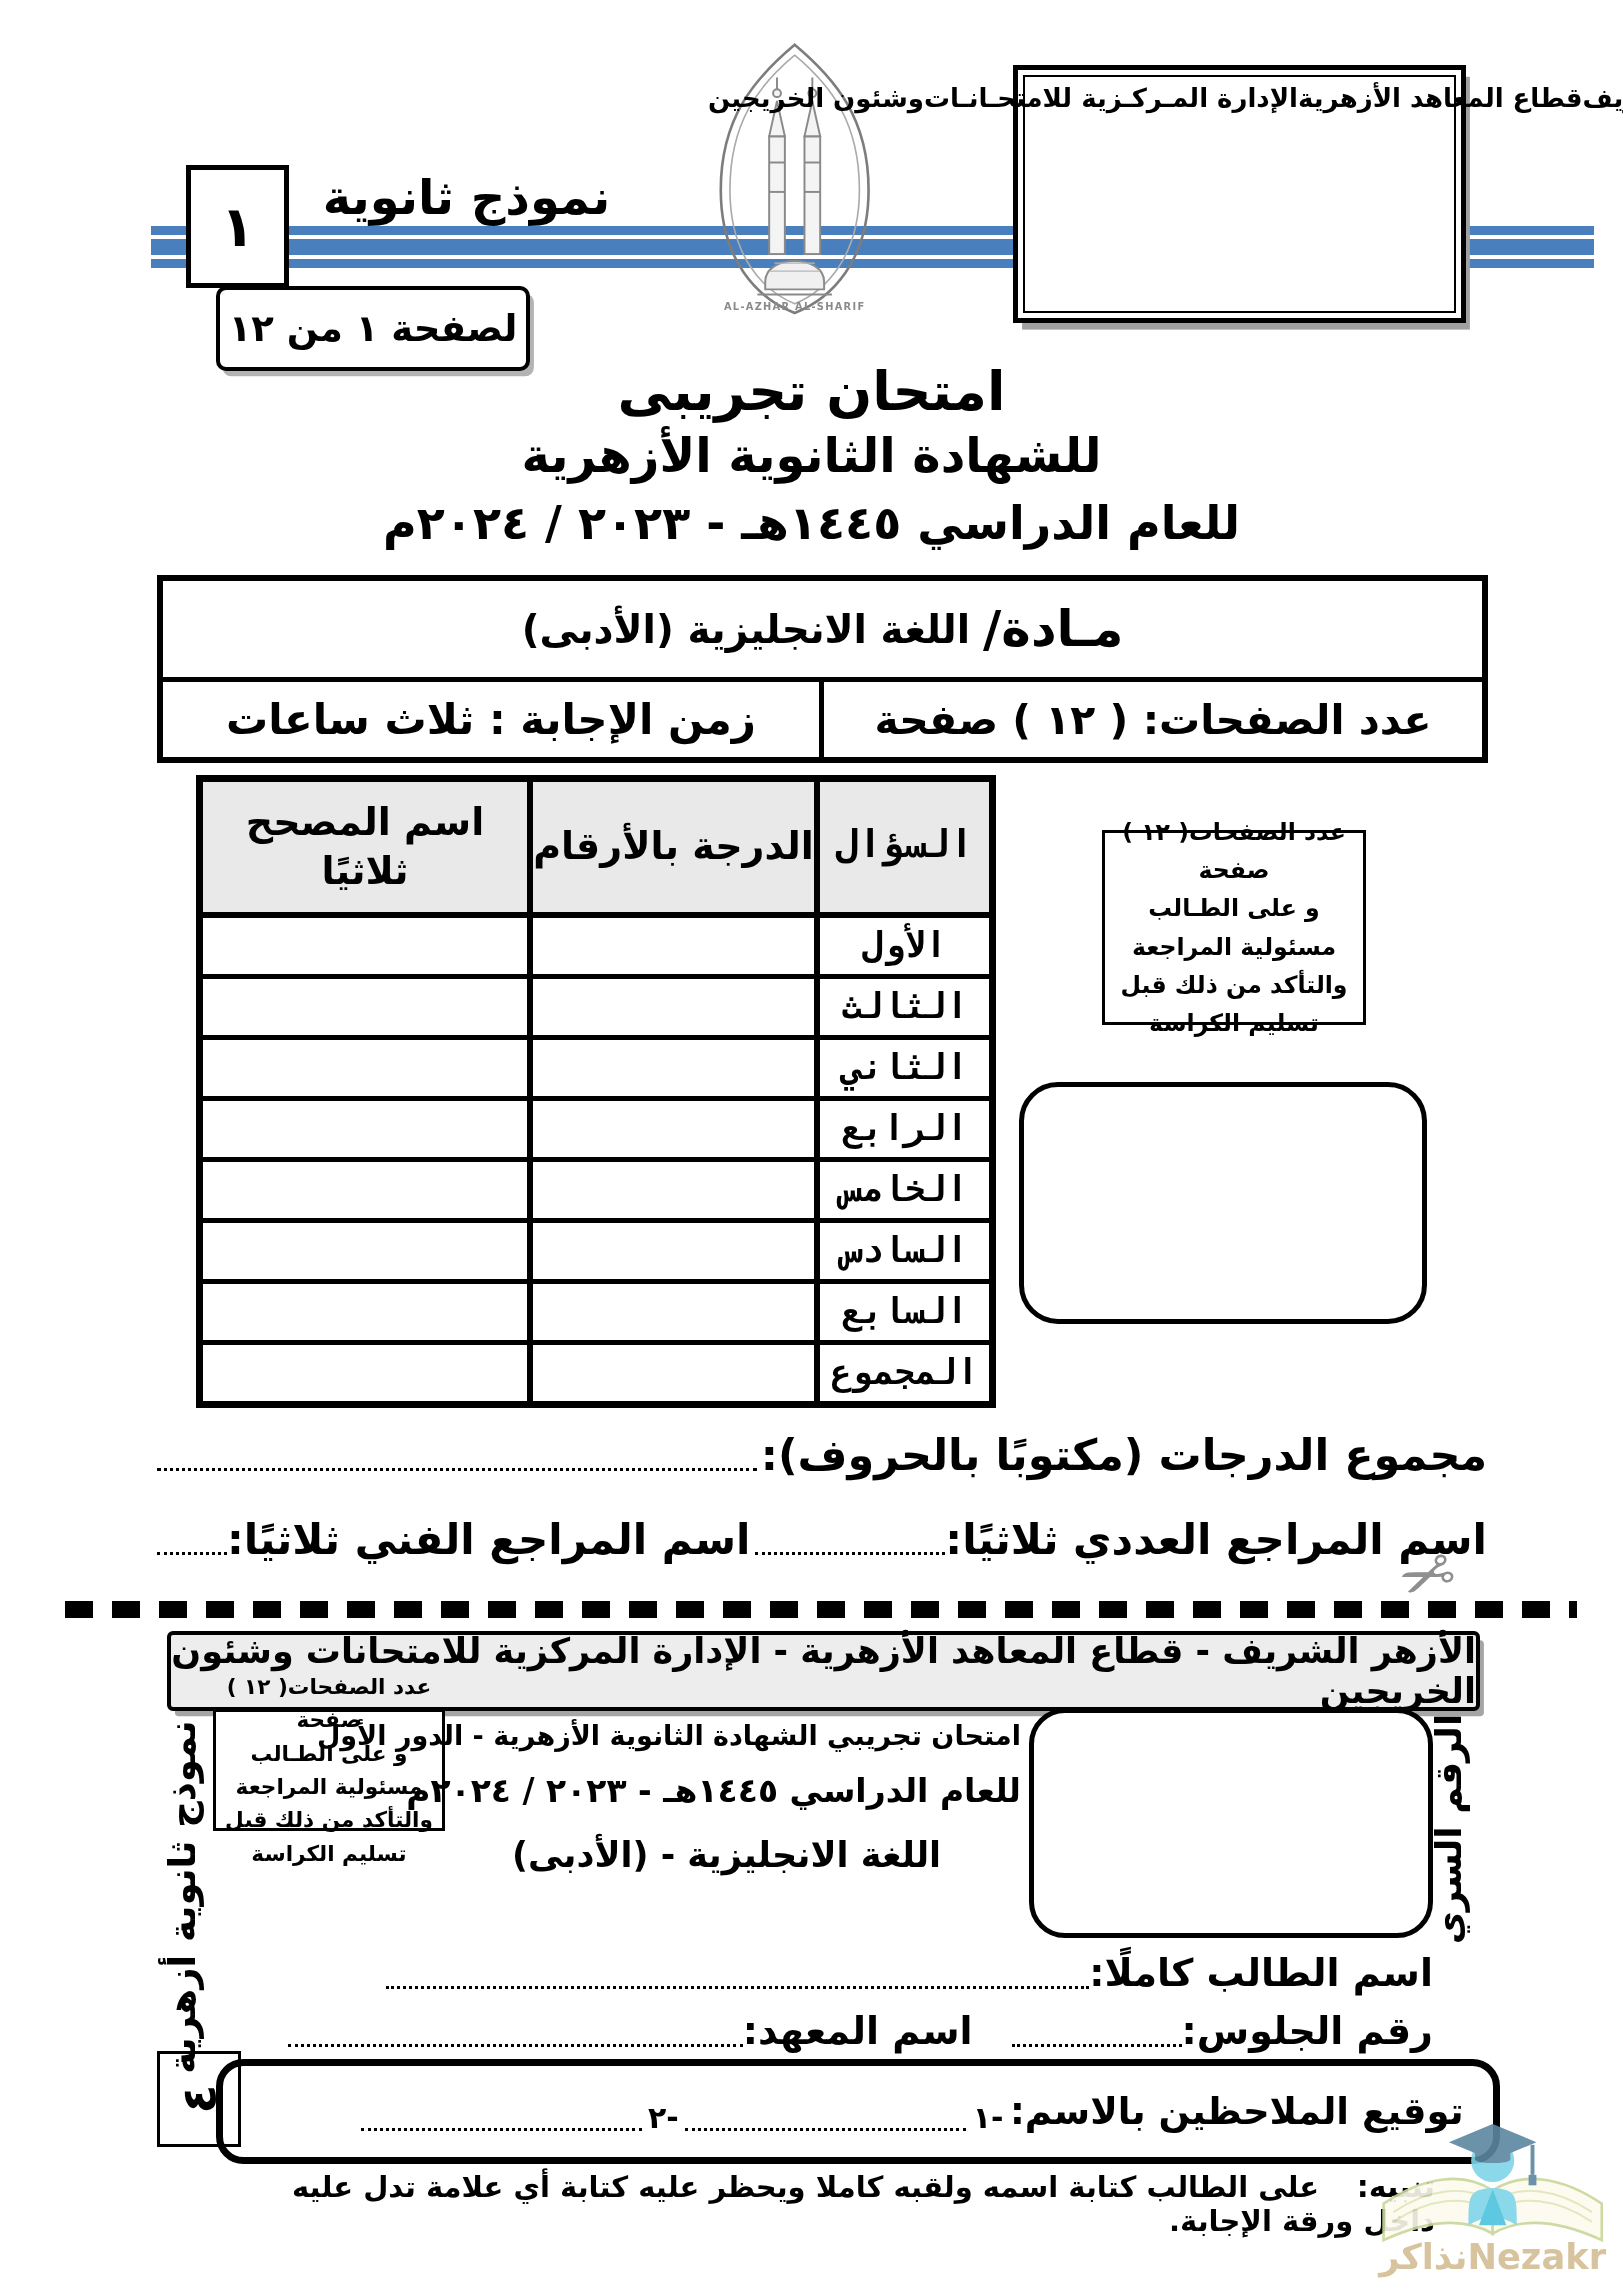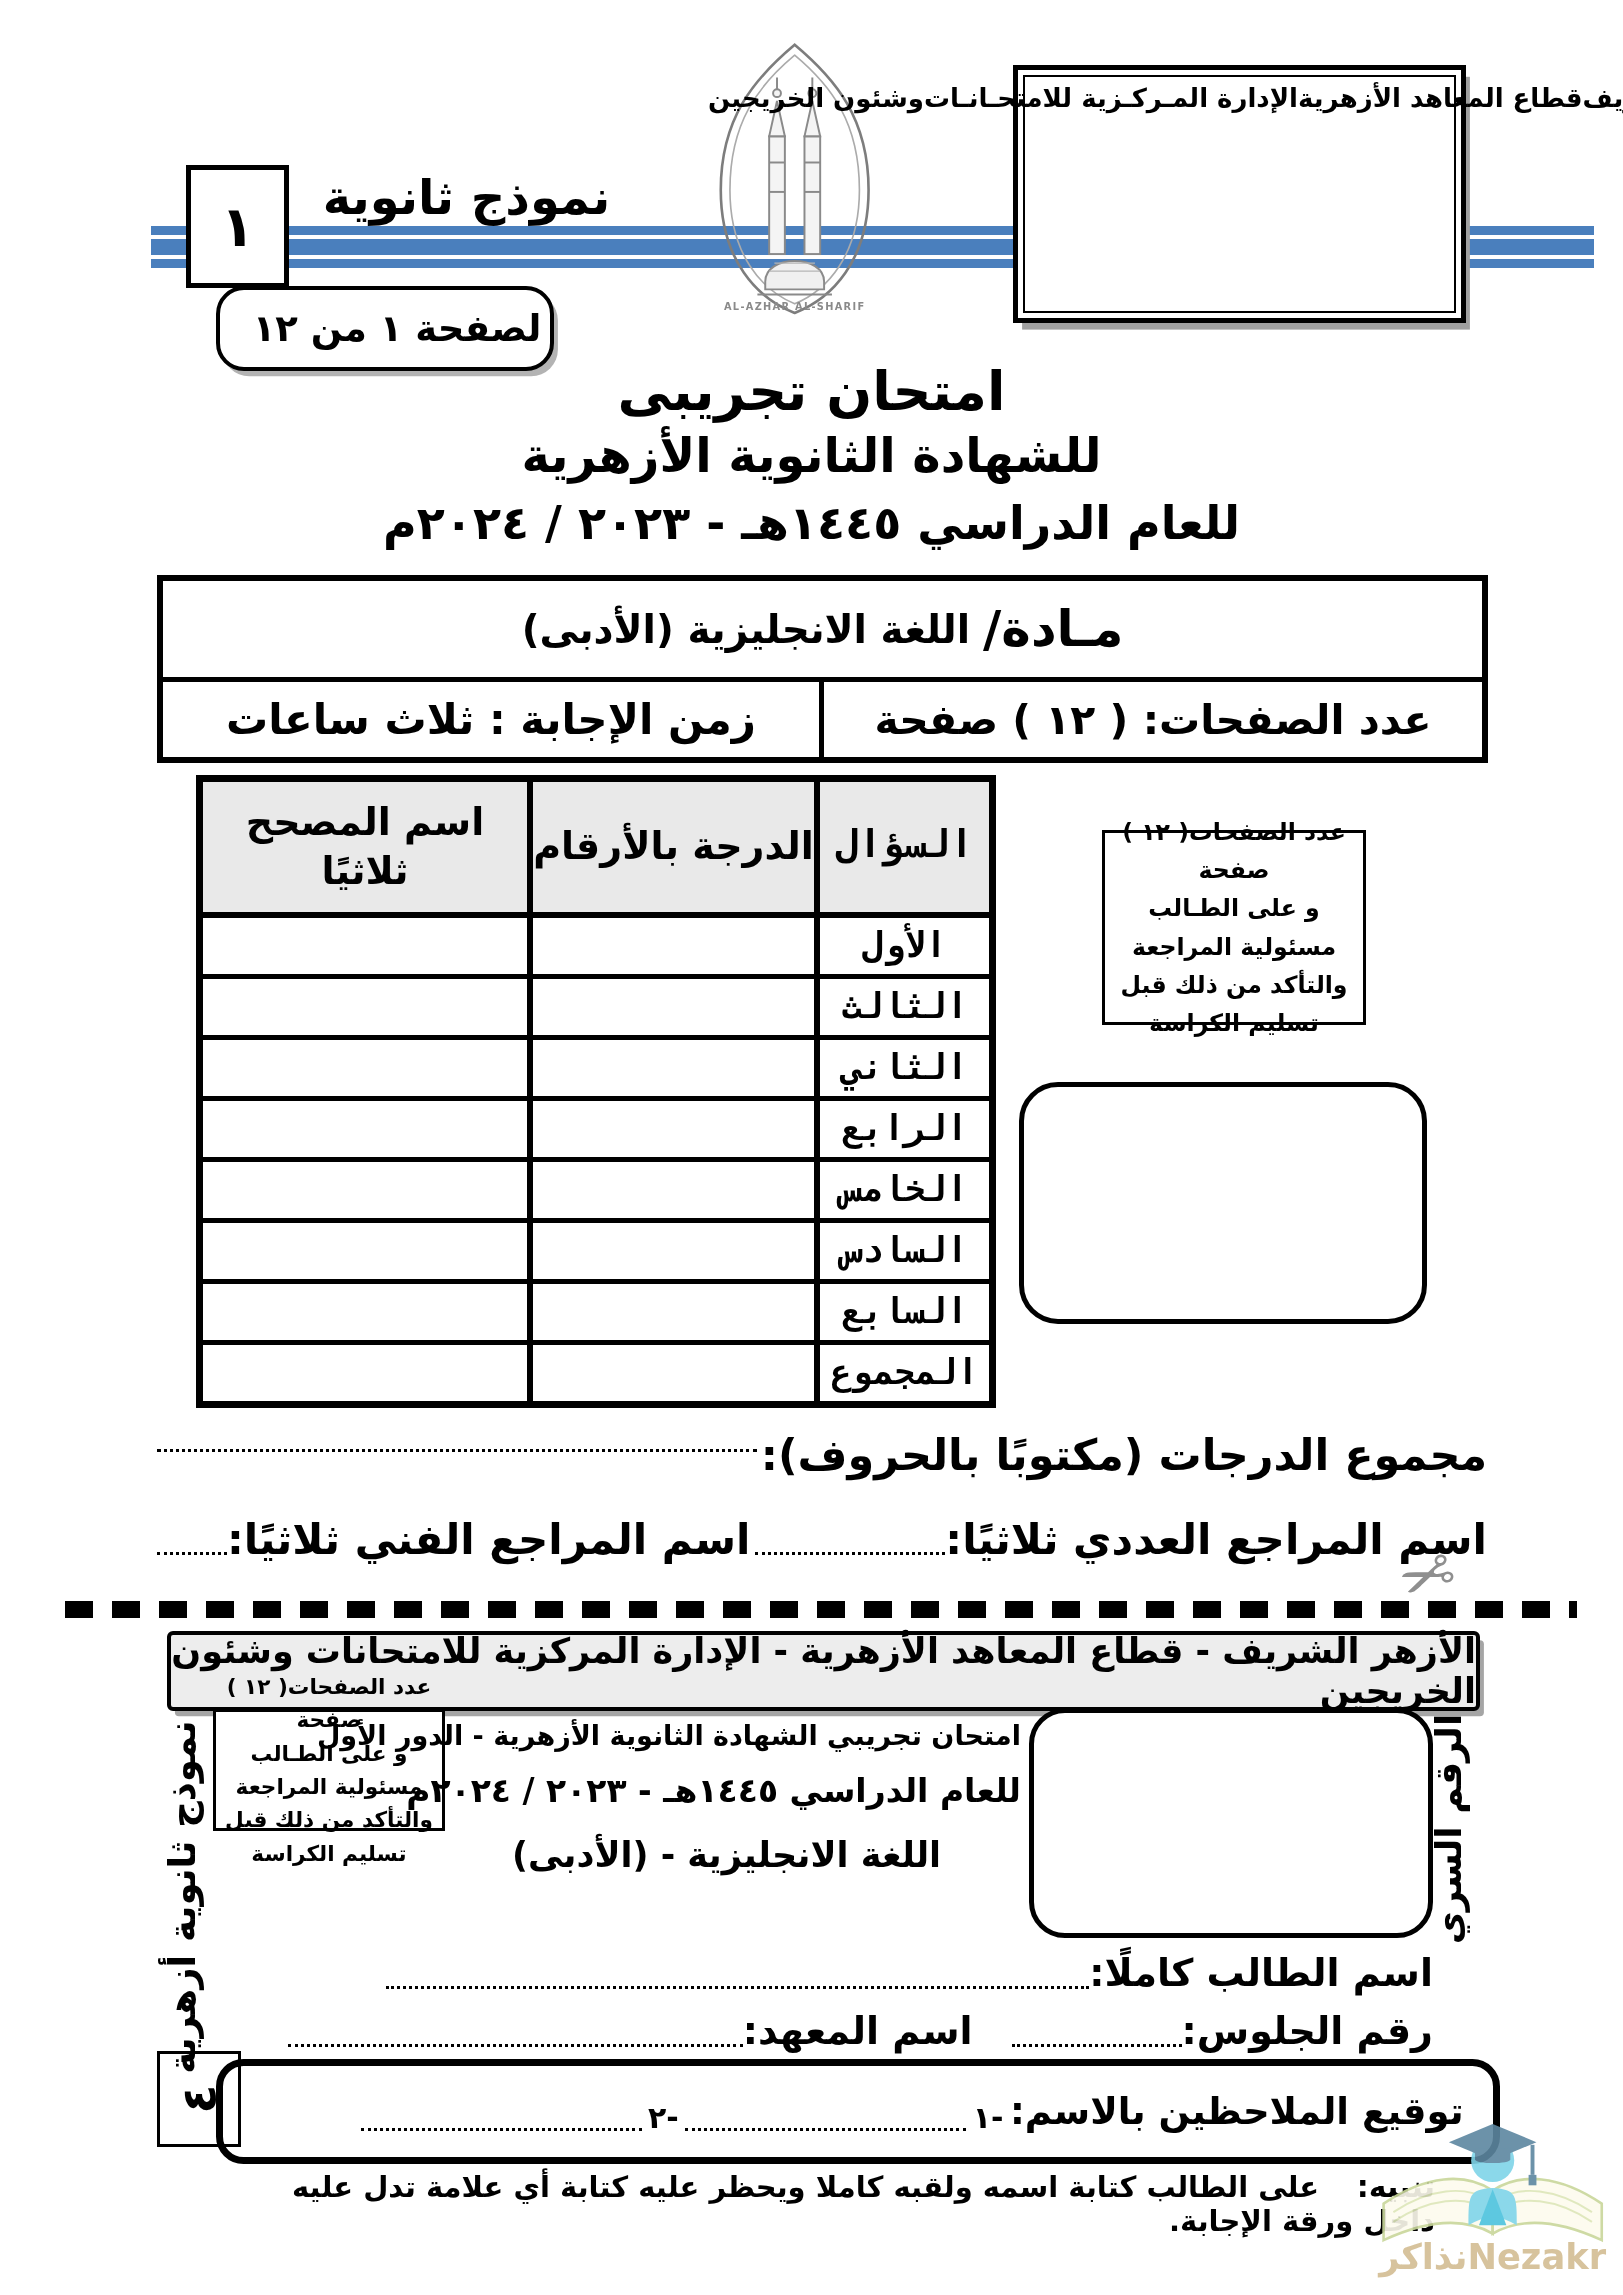--- a/index.html
+++ b/index.html
@@ -16,23 +16,23 @@
   .num-box{left:186px;top:165px;width:93px;height:113px;border:5.2px solid #000;
            display:flex;align-items:center;justify-content:center;font-size:56px;background:#fff;}
   .model-label{left:306px;top:169px;width:321px;text-align:center;font-size:48px;}
 
   .org-box{left:1013px;top:65px;width:453px;height:258px;border:5.9px solid #000;background:#fff;
            padding:4.6px;box-sizing:border-box;z-index:2;box-shadow:6.5px 9.2px 0 -2.6px #a0a0a0;}
   .org-inner{border:2.6px solid #000;width:100%;height:100%;box-sizing:border-box;
              display:flex;flex-direction:row;justify-content:center;text-align:right;
              font-size:26px;line-height:1.62;white-space:nowrap;}
 
-  .page-ref{left:216px;top:286px;width:306px;height:77px;border:4.6px solid #000;border-radius:28px;
+  .page-ref{left:216px;top:286px;width:306px;height:77px;border:4.6px solid #000;border-radius:10px;
             background:#fff;display:flex;align-items:center;justify-content:center;font-size:37px;
-            box-shadow:5.2px 6.5px 0 -1.3px #b3b3b3;z-index:1;padding-left:24px;}
+            box-shadow:5.2px 6.5px 0 -1.3px #b3b3b3;z-index:1;}
 
   .title{left:0;width:1623px;text-align:center;}
   .t1{top:360px;font-size:54px;}
   .t2{top:427px;font-size:48px;}
   .t3{top:496px;font-size:46px;}
 
   .subject-box{left:157px;top:575px;width:1331px;height:188px;border:6.5px solid #000;box-sizing:border-box;
                display:flex;flex-direction:column;background:#fff;}
   .subject-top{height:96px;border-bottom:5.9px solid #000;display:flex;align-items:center;justify-content:center;gap:13px;}
   .subject-label{font-size:50px;white-space:nowrap;}
@@ -52,21 +52,21 @@
   .mt-row:last-child{border-bottom:none;}
   .mt-row .q{display:flex;align-items:center;justify-content:center;font-size:35px;}
 
   .review-note{left:1102px;top:830px;width:264px;height:195px;border:3.9px solid #000;box-sizing:border-box;
                display:flex;flex-direction:column;justify-content:center;text-align:center;
                font-size:23.6px;line-height:1.62;background:#fff;}
   .secret-top{left:1019px;top:1082px;width:398px;height:232px;border:5.2px solid #000;border-radius:39px;background:#fff;}
 
   .fill-line{display:flex;align-items:flex-end;}
   .dotfill{border-bottom:3.9px dotted #000;height:0;margin-bottom:9.2px;}
-  .sum-line{left:157px;top:1430px;width:1330px;font-size:43px;align-items:center;}
+  .sum-line{left:157px;top:1430px;width:1330px;font-size:43px;}
   .sum-line .dotfill{flex:1;margin-right:3.9px;}
   .rev-line{left:157px;top:1515px;width:1330px;font-size:42px;}
   .rev-line .d1{width:190px;}
   .rev-line .d2{flex:1;}
   .rev-line .lbl2{margin-right:5px;}
 
   .scissors{left:1400px;top:1539px;font-size:65px;color:#8f8f8f;
             transform:scaleX(-1) rotate(22deg);z-index:1;}
   .cut-line{left:65px;top:1601px;width:1512px;height:17px;
             background:repeating-linear-gradient(90deg,#000 0 27.5px,transparent 27.5px 47px);}

